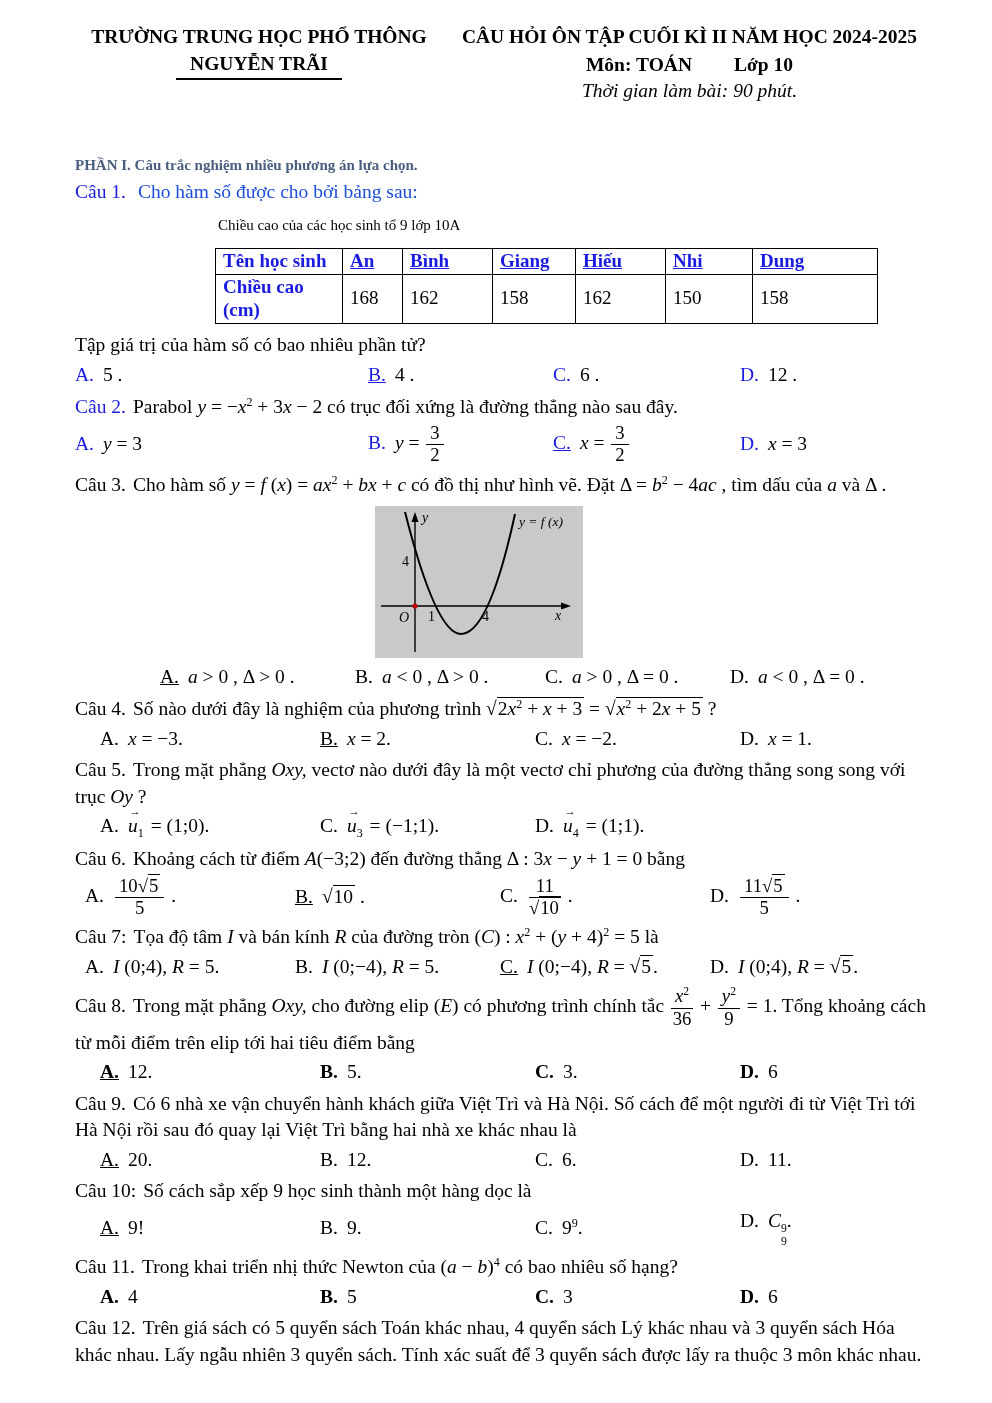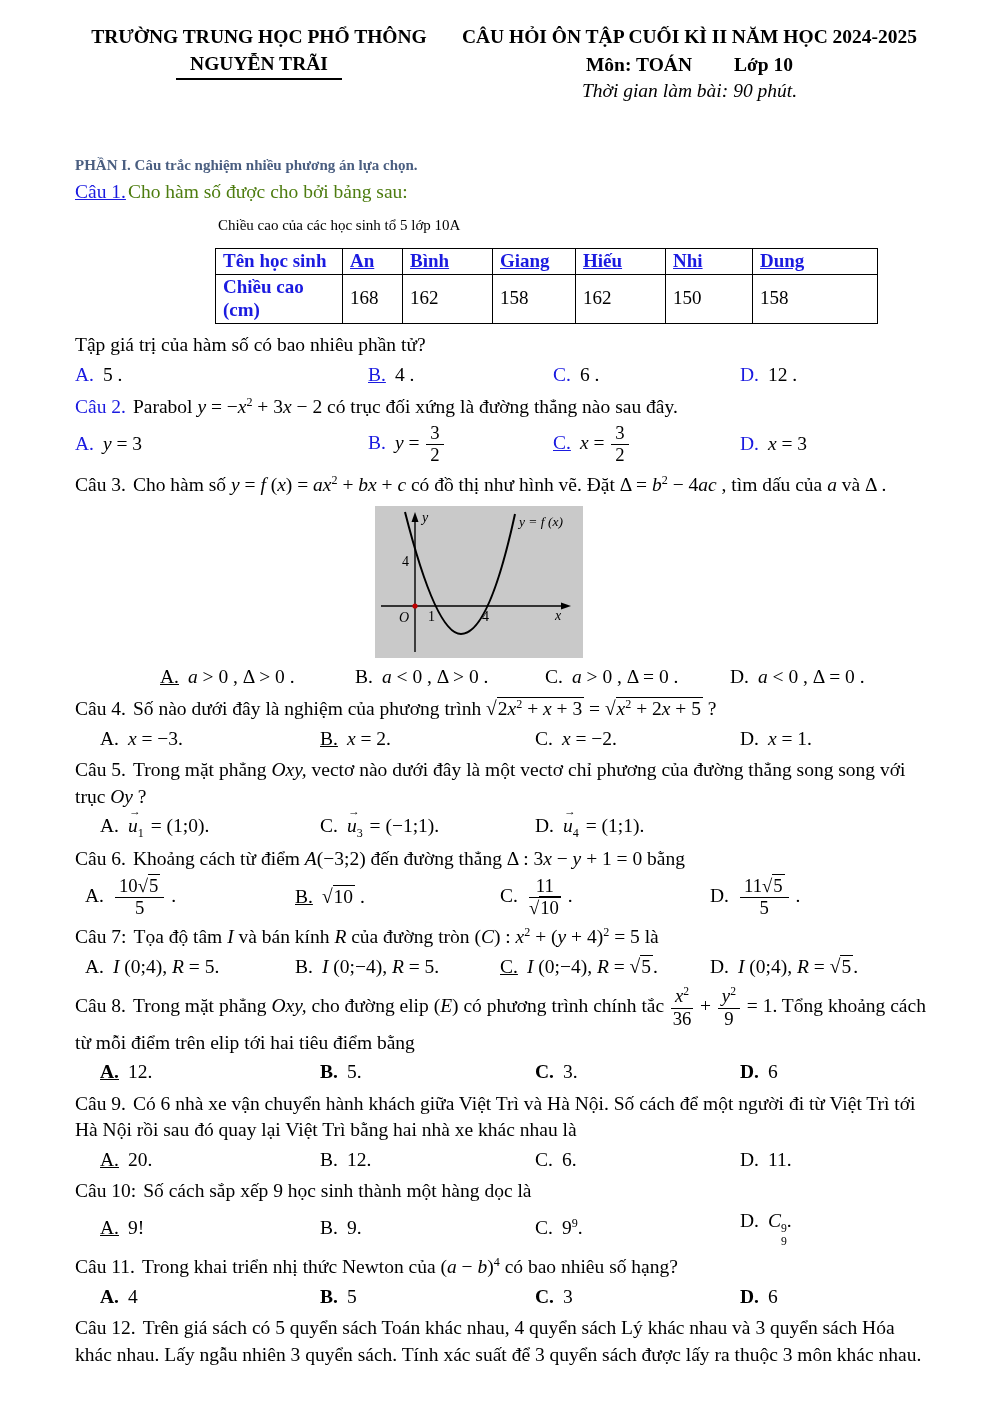--- a/index.html
+++ b/index.html
@@ -15,23 +15,23 @@
   .hdr-right{flex:1;text-align:center;}
   .school2{display:inline-block;border-bottom:2px solid #000;padding:0 14px 1px;}
   .exam-title{font-weight:bold;}
   .subject-line{font-weight:bold;display:flex;justify-content:center;gap:42px;margin-top:1px;}
   .time-line{font-style:italic;}
   
   .sec-title{color:#4A5E80;font-weight:bold;margin:50px 0 4px;font-size:15px;}
   
   .q{margin:3px 0 2px;}
   .ql{margin-right:7px;}
-  .ql.nosp{margin-right:2px;text-decoration:underline;}
+  .ql.nosp{margin-right:12px;}
   .blue{color:#1B1BE0;}
-  .navy{color:#4d7c0f;}
+  .navy{color:#1d4ed8;}
   .ans-row{display:grid;margin:3px 0 5px;align-items:center;}
   .row-std{grid-template-columns:293px 185px 187px 1fr;}
   .row-indent{padding-left:85px;grid-template-columns:195px 190px 185px 1fr;}
   .row-mid{padding-left:25px;grid-template-columns:220px 215px 205px 1fr;}
   .row-tight{padding-left:10px;grid-template-columns:210px 205px 210px 1fr;}
   .al{margin-right:9px;}
   .u{text-decoration:underline;}
   .b{font-weight:bold;}
   
   sup{font-size:0.62em;}
@@ -70,21 +70,21 @@
         <span>Lớp 10</span>
       </div>
       <div class="time-line">Thời gian làm bài: 90 phút.</div>
     </div>
   </div>
 
   <div class="sec-title">PHẦN I. Câu trắc nghiệm nhiều phương án lựa chọn.</div>
 
   <div>
     <p class="q"><span class="ql nosp blue">Câu 1.</span><span class="navy">Cho hàm số được cho bởi bảng sau:</span></p>
-    <div class="tbl-cap">Chiều cao của các học sinh tổ 5 lớp 10A</div>
+    <div class="tbl-cap">Chiều cao của các học sinh tổ 9 lớp 10A</div>
     <table class="q1t">
       <tbody>
           <tr>
         <td class="thb" style="width:112px">Tên học sinh</td>
         <td class="thb u" style="width:45px">An</td>
         <td class="thb u" style="width:75px">Bình</td>
         <td class="thb u" style="width:68px">Giang</td>
         <td class="thb u" style="width:75px">Hiếu</td>
         <td class="thb u" style="width:72px">Nhi</td>
         <td class="thb u" style="width:110px">Dung</td>

